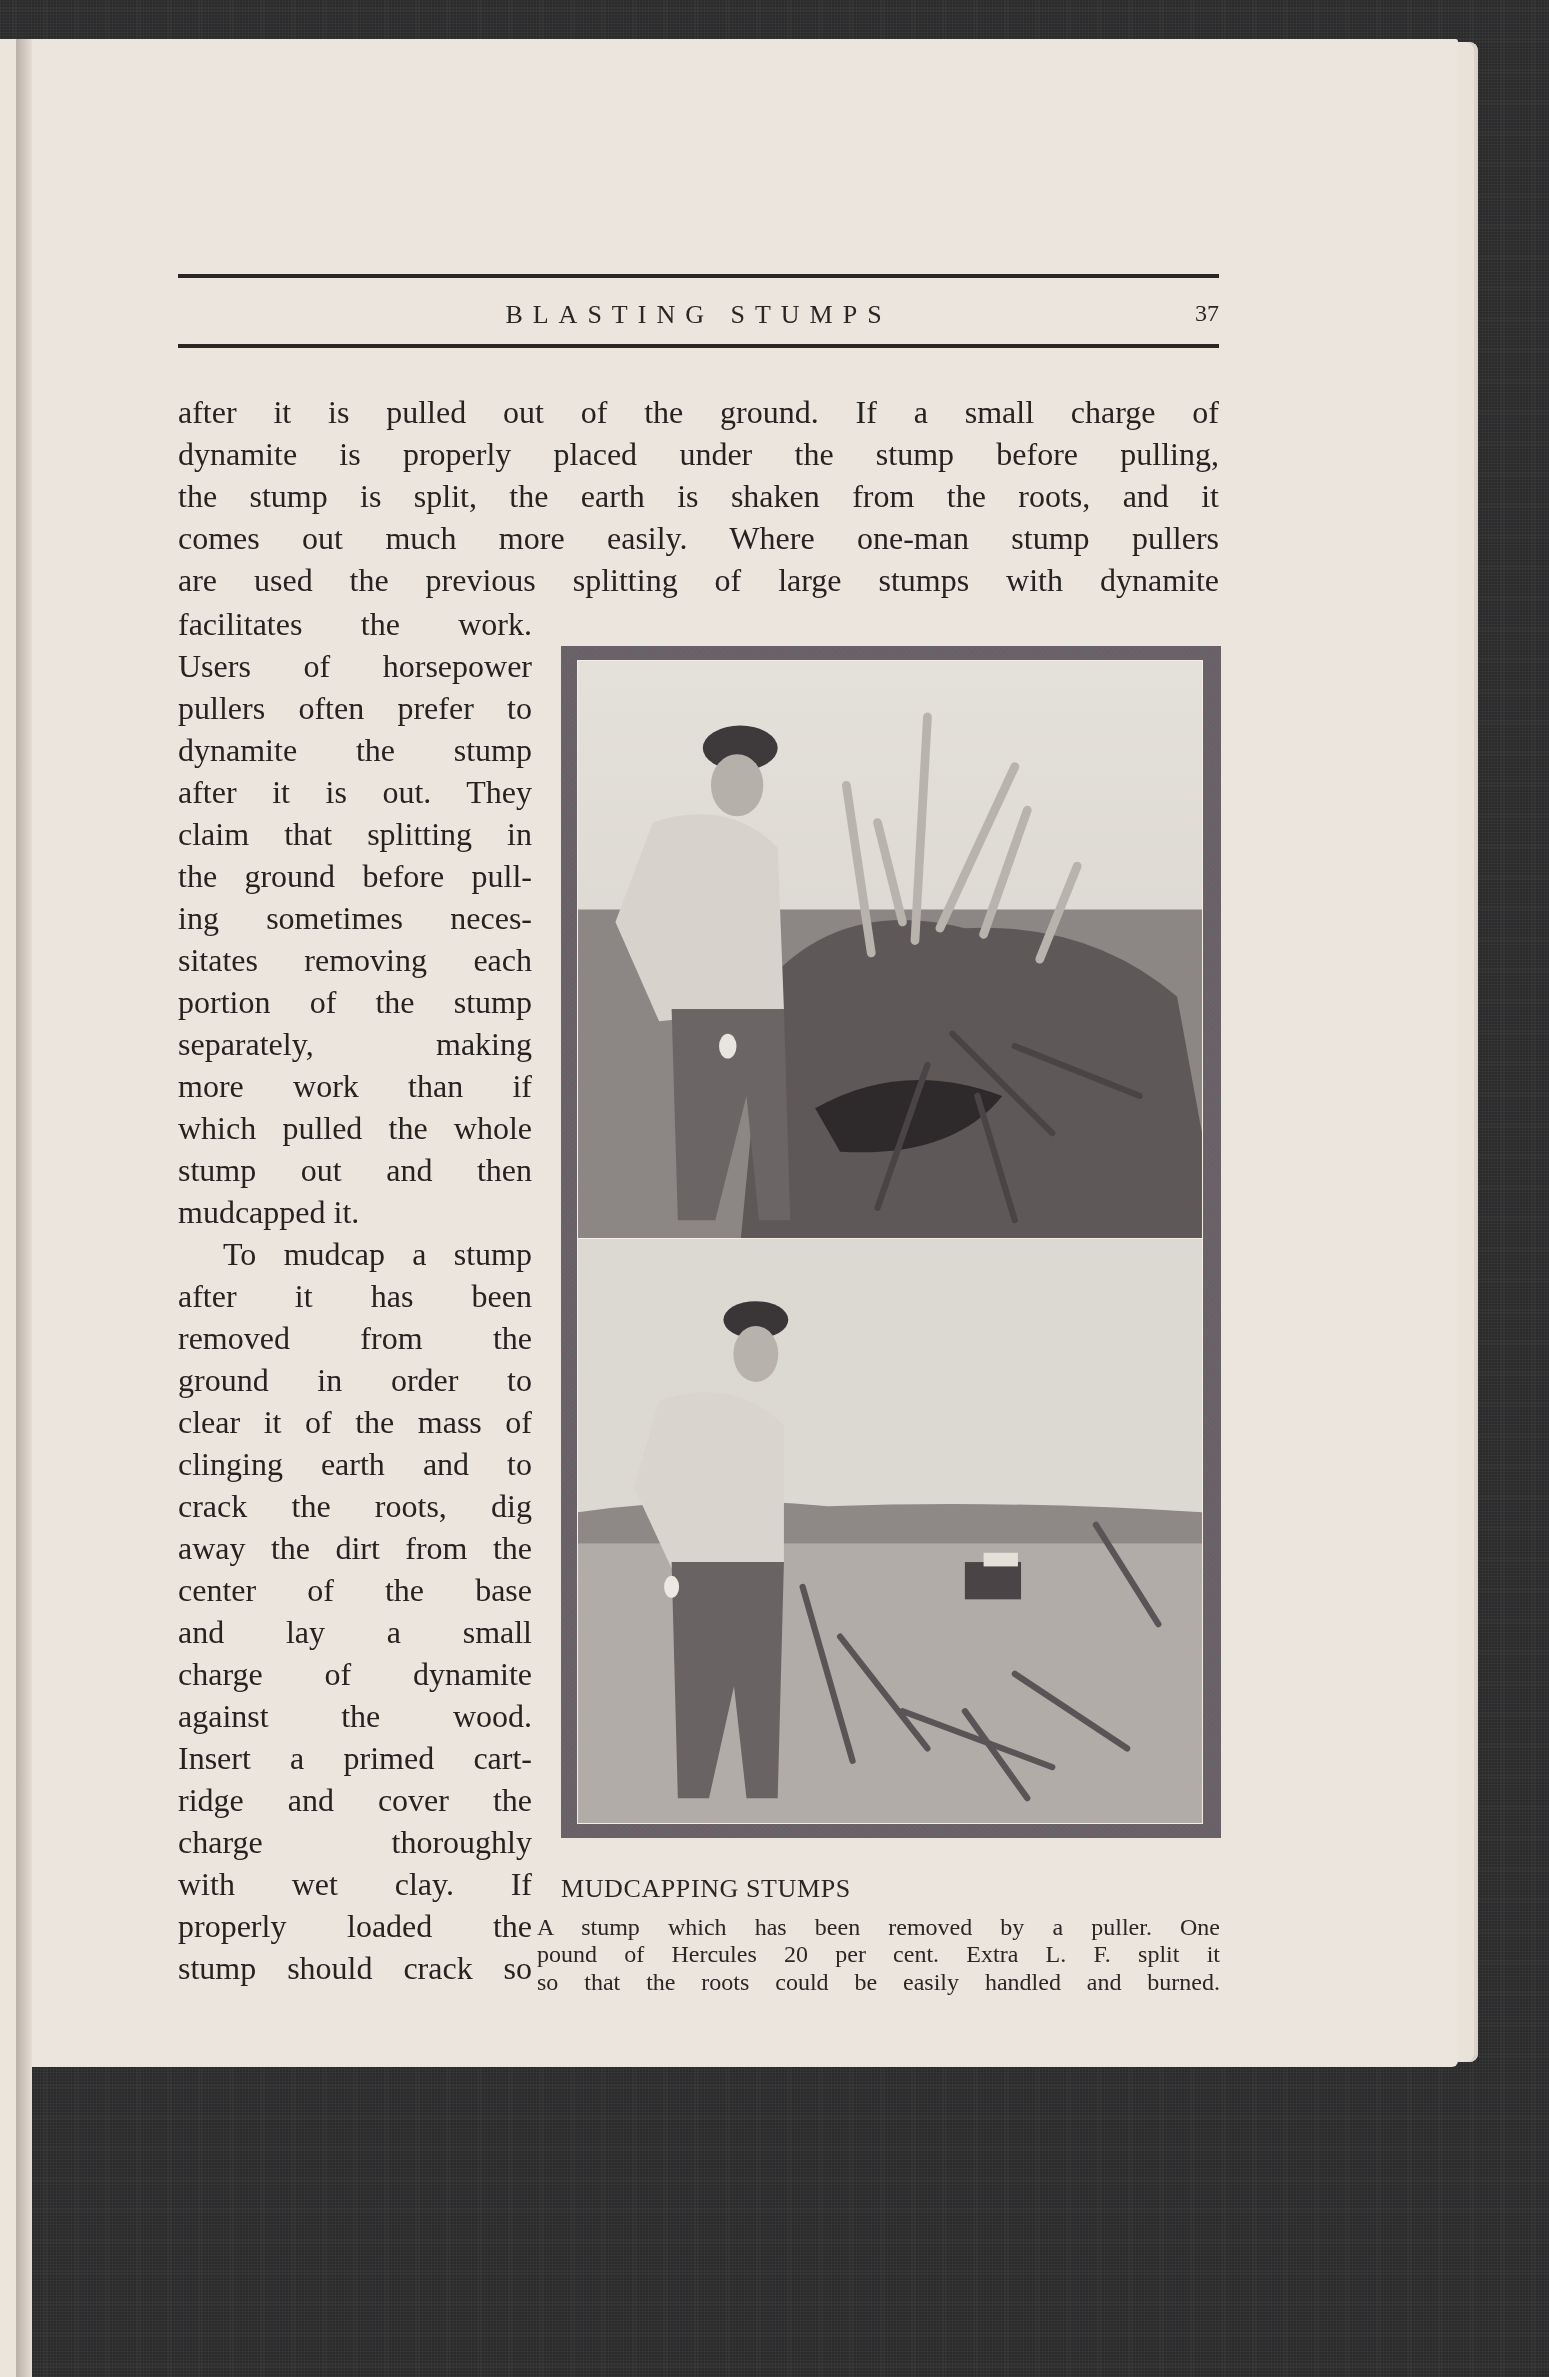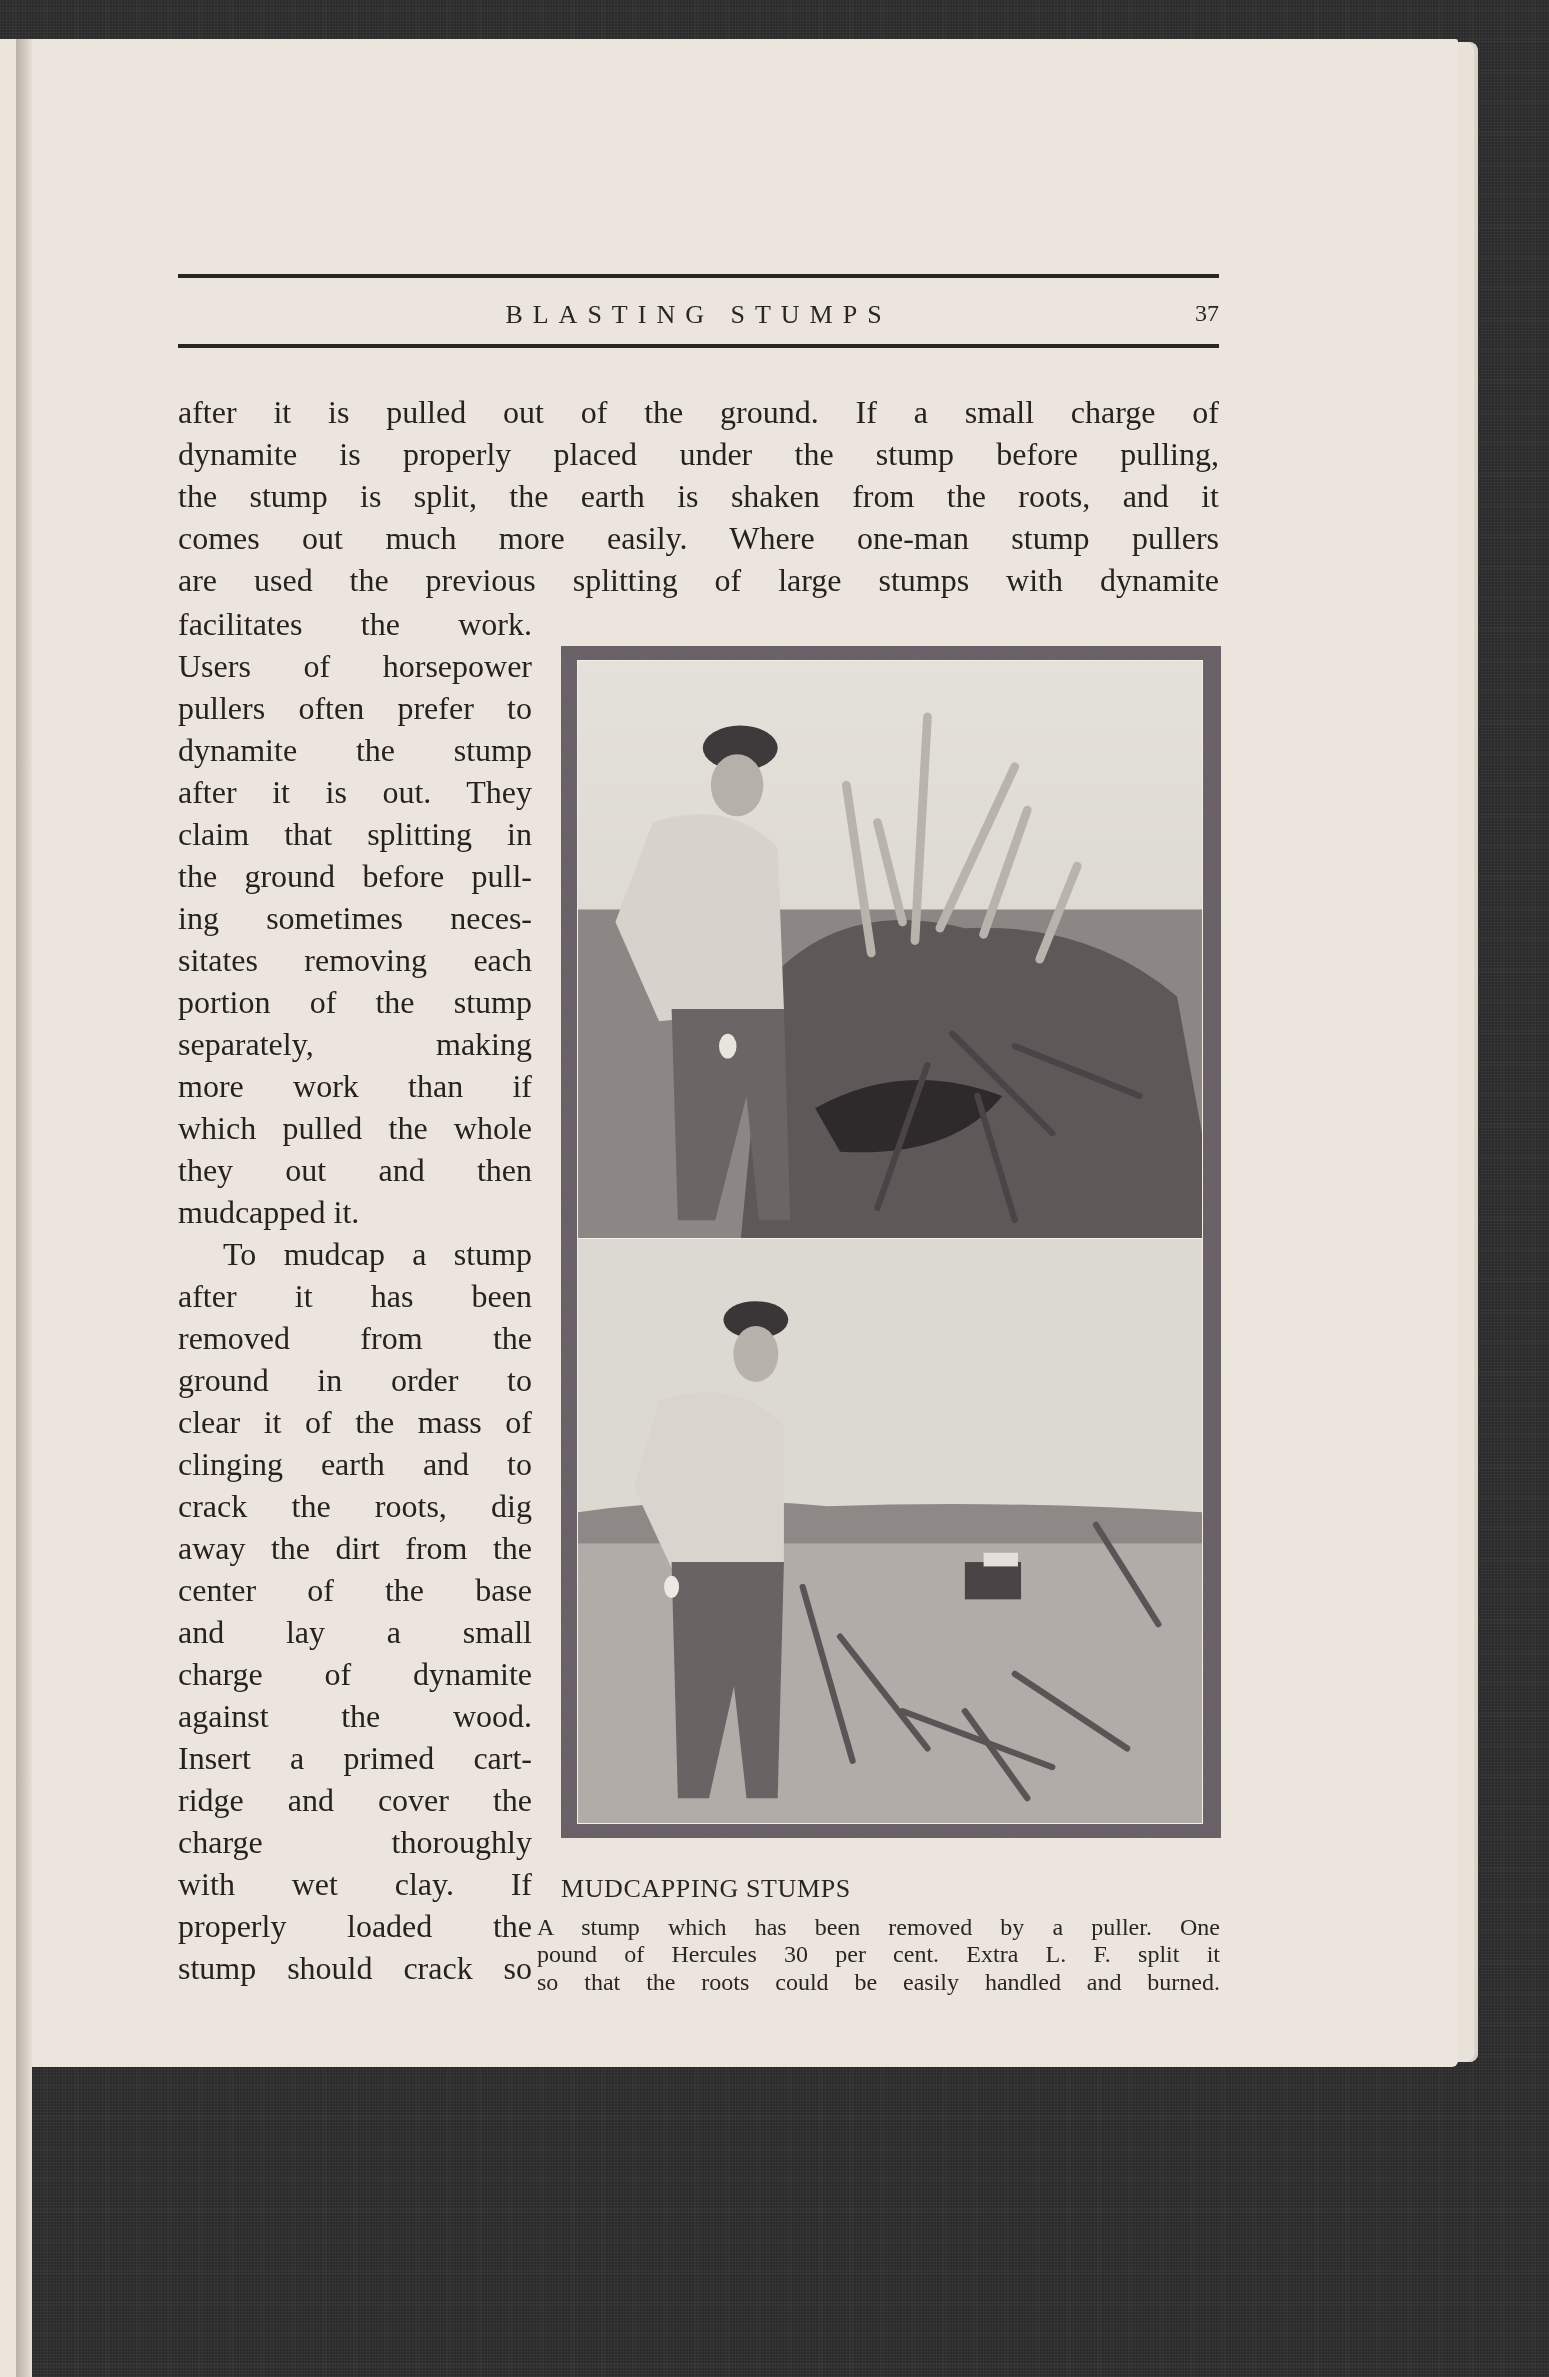--- a/index.html
+++ b/index.html
@@ -170,21 +170,21 @@
   <span class="line">dynamite the stump</span>
   <span class="line">after it is out. They</span>
   <span class="line">claim that splitting in</span>
   <span class="line">the ground before pull-</span>
   <span class="line">ing sometimes neces-</span>
   <span class="line">sitates removing each</span>
   <span class="line">portion of the stump</span>
   <span class="line">separately, making</span>
   <span class="line">more work than if</span>
   <span class="line">which pulled the whole</span>
-  <span class="line">they out and then</span>
+  <span class="line">stump out and then</span>
   <span class="line last">mudcapped it.</span>
   <span class="line indent">To mudcap a stump</span>
   <span class="line">after it has been</span>
   <span class="line">removed from the</span>
   <span class="line">ground in order to</span>
   <span class="line">clear it of the mass of</span>
   <span class="line">clinging earth and to</span>
   <span class="line">crack the roots, dig</span>
   <span class="line">away the dirt from the</span>
   <span class="line">center of the base</span>
@@ -253,16 +253,16 @@
       <path d="M130 260 Q250 220 330 300 L330 520 L150 530 L90 400 Z" fill="#d9d4ce"></path>
       <path d="M150 520 L330 520 L320 900 L270 900 L250 720 L210 900 L160 900 Z" fill="#6a6364"></path>
       <ellipse cx="150" cy="560" rx="12" ry="18" fill="#ece8e2"></ellipse>
     </svg>
   </div>
 </div>
 
 <div class="caption-title">MUDCAPPING STUMPS</div>
 <div class="caption-text">
   <span class="line">A stump which has been removed by a puller. One</span>
-  <span class="line">pound of Hercules 30 per cent. Extra L. F. split it</span>
+  <span class="line">pound of Hercules 20 per cent. Extra L. F. split it</span>
   <span class="line">so that the roots could be easily handled and burned.</span>
 </div>
 
 
 </body></html>

